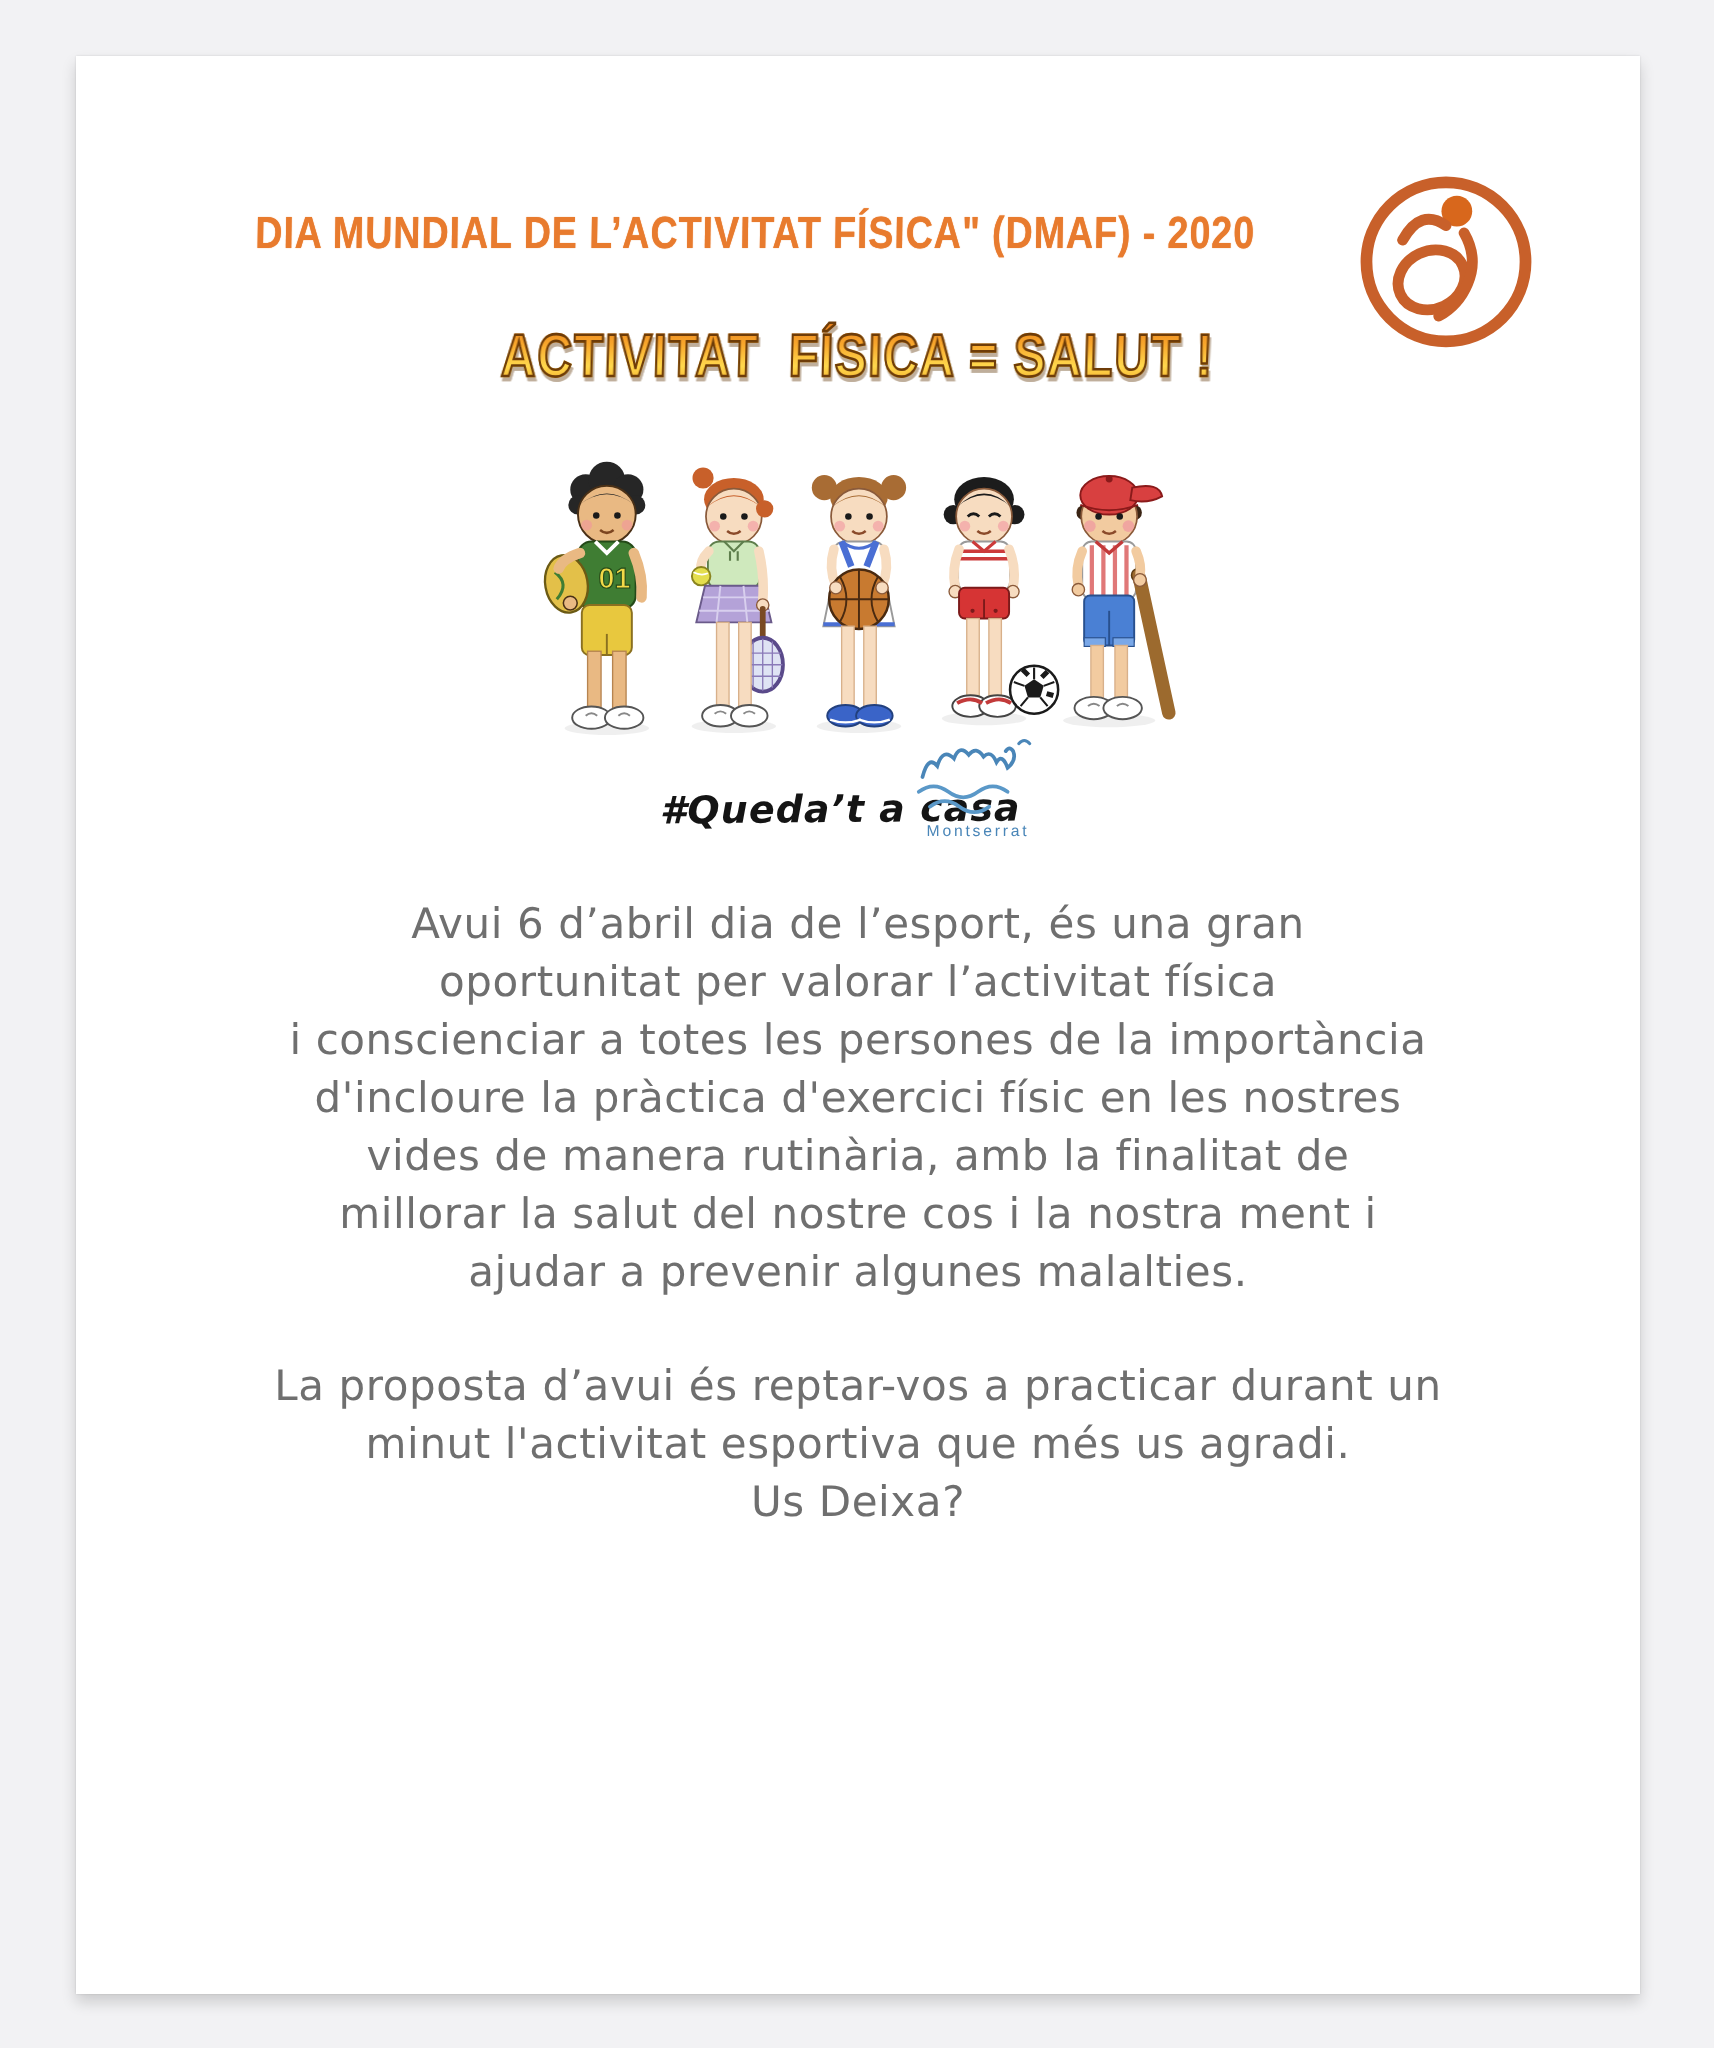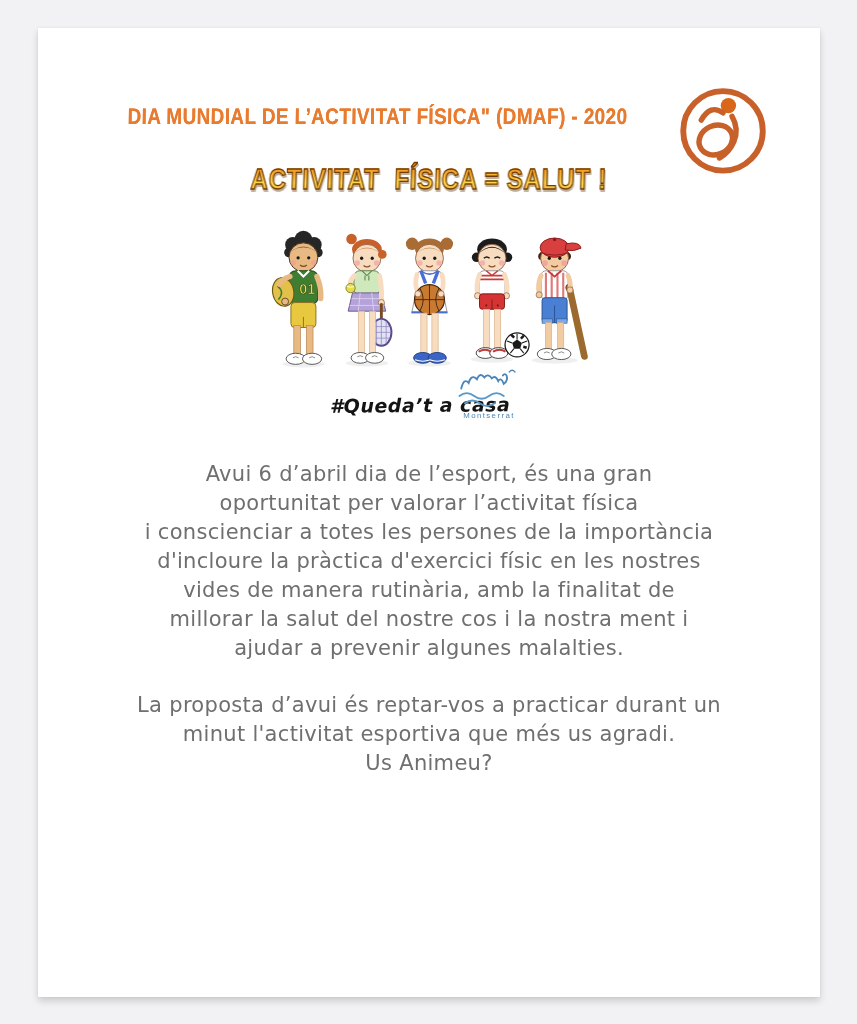--- a/index.html
+++ b/index.html
@@ -44,21 +44,21 @@
     font-size:19px;letter-spacing:.5px;color:#141414;
     transform:rotate(-.5deg);white-space:nowrap;
   }
   .mont-logo{position:absolute;top:336px;left:414px;}
   
   .text-block{
     position:absolute;top:416px;left:41px;width:700px;
     text-align:center;color:#6f6f6f;
     font-size:21px;line-height:29px;letter-spacing:.3px;
   }
-  .text-block p{margin:16px 0 28px;white-space:pre-line;}
+  .text-block p{margin:4px 0 28px;white-space:pre-line;}
 </style>
 </head>
 <body>
 
 <div class="sheet">
 
   <div class="title-row">
     <span class="doc-title">DIA MUNDIAL DE L’ACTIVITAT FÍSICA" (DMAF) - 2020</span>
   </div>
 
@@ -256,16 +256,16 @@
   <div class="text-block">
     <p>Avui 6 d’abril dia de l’esport, és una gran
 oportunitat per valorar l’activitat física
 i conscienciar a totes les persones de la importància
 d'incloure la pràctica d'exercici físic en les nostres
 vides de manera rutinària, amb la finalitat de
 millorar la salut del nostre cos i la nostra ment i
 ajudar a prevenir algunes malalties.</p>
     <p>La proposta d’avui és reptar-vos a practicar durant un
 minut l'activitat esportiva que més us agradi.
-Us Animeu?</p>
+Us Deixa?</p>
   </div>
 
 </div>
 
 </body></html>

